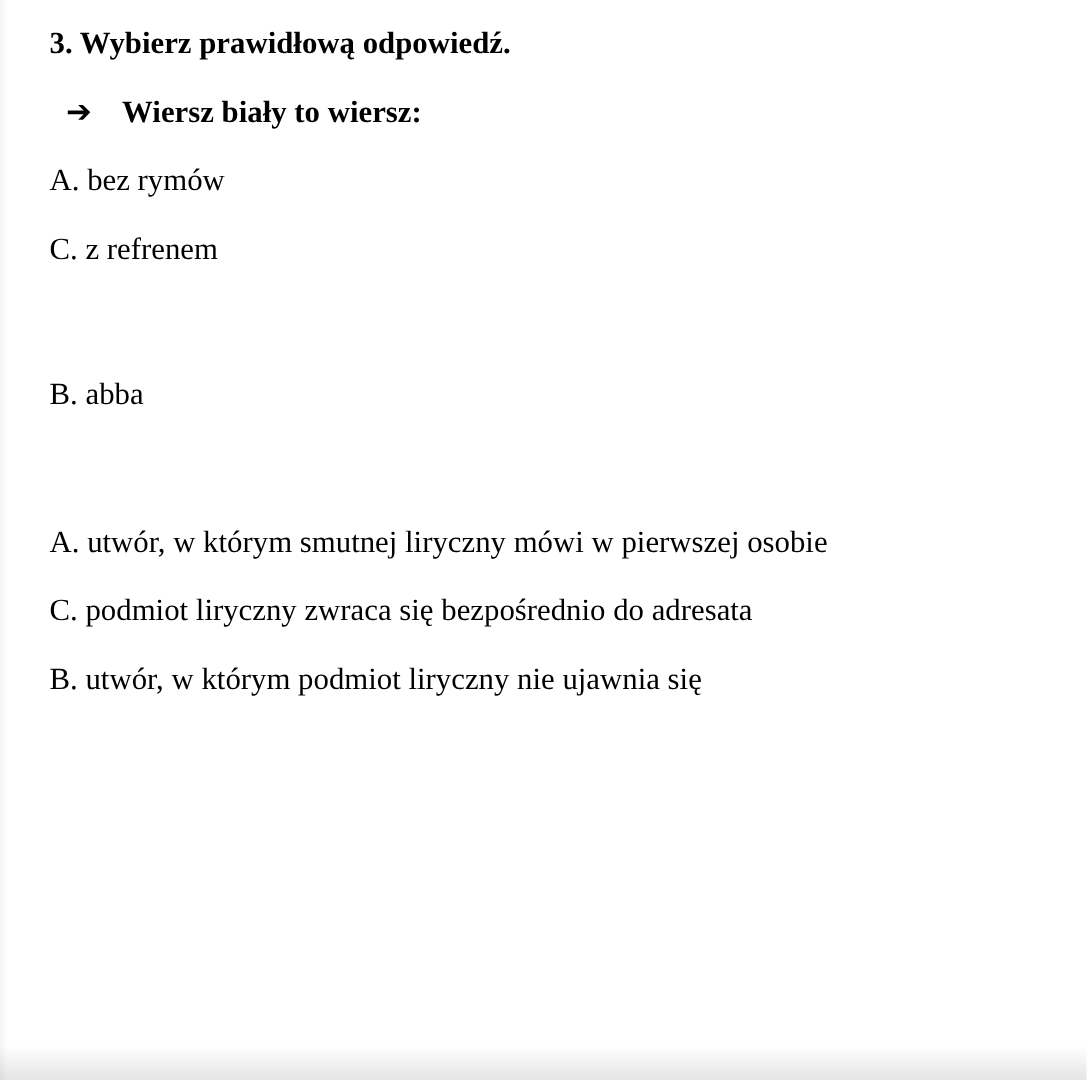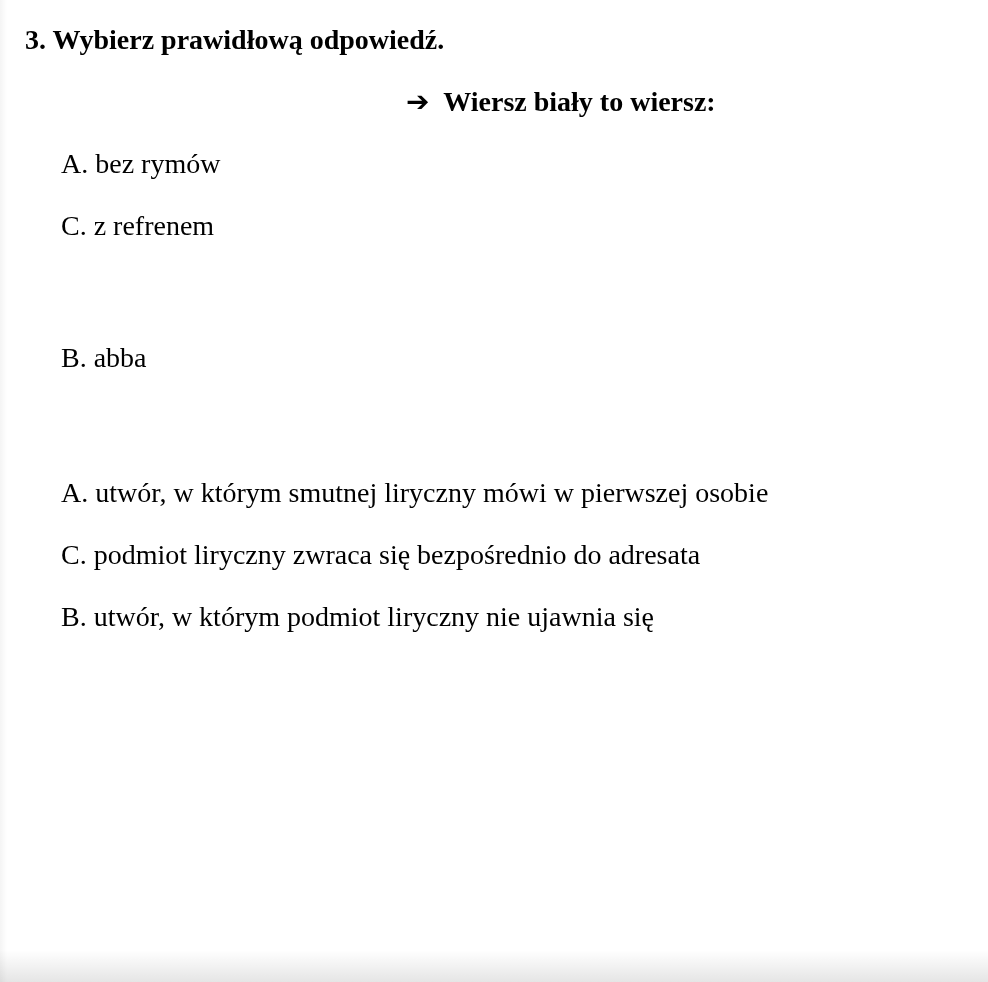--- a/index.html
+++ b/index.html
@@ -38,30 +38,29 @@
   .content {
     position: relative;
     padding-top: 9px;
   }
   .line {
     margin: 0;
     line-height: 62px;
     white-space: nowrap;
   }
   .heading-line {
-    padding-left: 25px;
+    padding-left: 45px;
     font-weight: 700;
   }
   .prompt-line {
-    padding-left: 120px;
+    padding-left: 60px;
     font-weight: 700;
-    text-align: center;
   }
   .option-line {
-    padding-left: 61px;
+    padding-left: 45px;
     font-weight: 400;
   }
   .question-q2 { margin-top: 70px; }
   .question-q3 { margin-top: 73px; }
   .arrow-icon {
     display: inline-block;
     width: 51px;
     font-family: "DejaVu Sans", sans-serif;
     font-weight: 700;
   }

